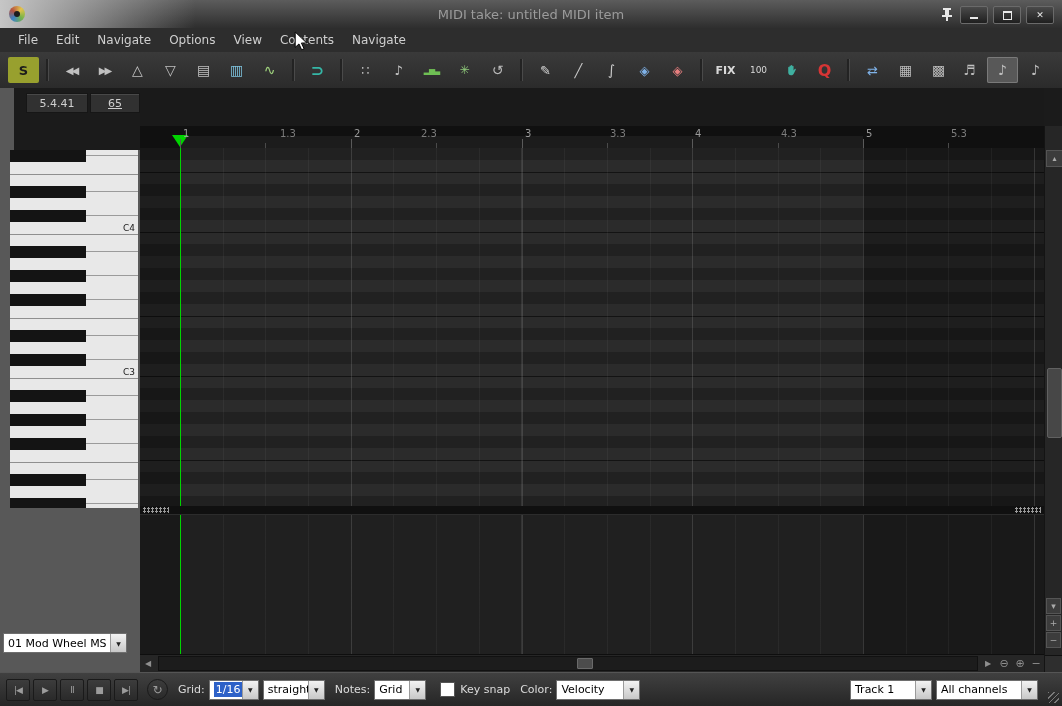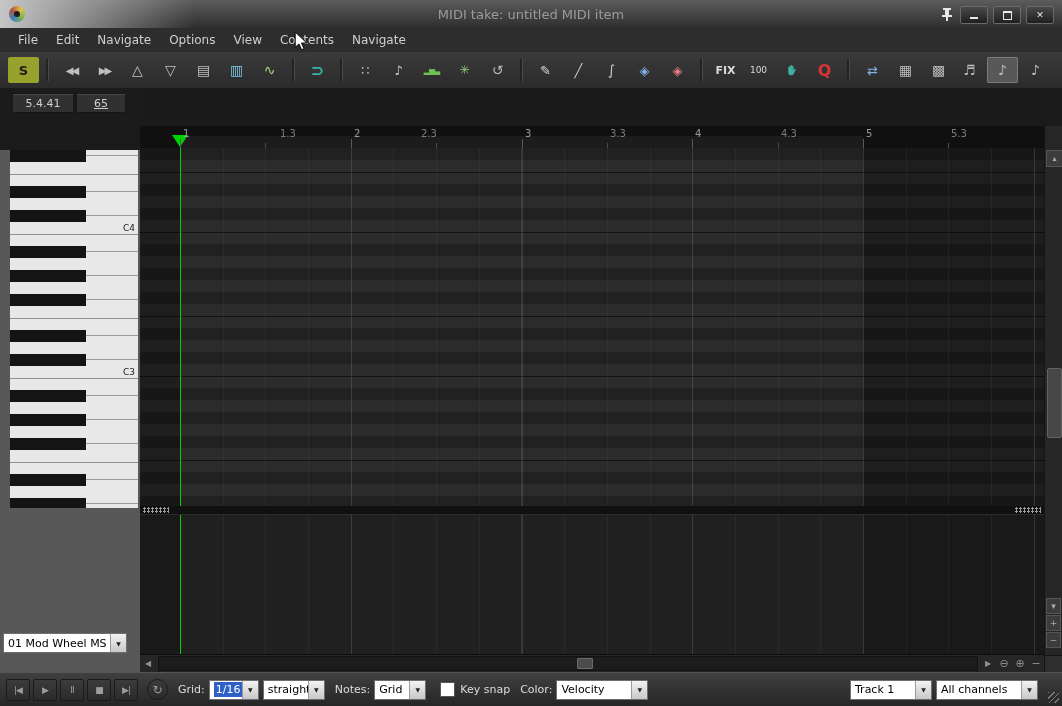--- a/index.html
+++ b/index.html
@@ -32,42 +32,42 @@
            border-bottom:1px solid #1d1d1d;display:flex;align-items:center;padding:0 8px;}
   #tb-left{display:flex;align-items:center;gap:2px;}
   #tb-right{margin-left:auto;display:flex;align-items:center;gap:2px;}
   .tb-btn{min-width:25px;height:26px;display:flex;align-items:center;justify-content:center;color:#c0c0c0;
           font-size:13px;border-radius:2px;padding:0 3px;}
   .tb-btn.pressed{background:#585858;box-shadow:inset 0 0 0 1px #7a7a7a;}
   .tb-sep{width:2px;height:22px;background:#232323;border-right:1px solid #4a4a4a;margin:0 5px;}
   
   #strip-full{position:absolute;left:0;top:88px;right:0;height:38px;background:#1b1b1b;}
   #left-panel{position:absolute;left:0;top:88px;width:140px;height:584px;background:#585858;}
-  #pos-strip{position:absolute;left:0;top:0;width:100%;height:62px;background:#1b1b1b;}
+  #pos-strip{position:absolute;left:14px;top:0;width:100%;height:62px;background:#1b1b1b;}
   .pos-box{position:absolute;top:5px;height:18px;background:#313131;border:1px solid #161616;
            box-shadow:inset 0 1px 0 #484848;color:#cfcfcf;font-size:11px;display:flex;align-items:center;justify-content:center;}
   #pos-box-time{left:12px;width:60px;} #pos-box-val{left:76px;width:48px;text-decoration:underline;}
   #keyboard{position:absolute;left:10px;top:62px;width:128px;height:358px;background:#e8e8e8;overflow:hidden;}
   .key-row{height:12px;position:relative;}
   .key-row.white{background:#e8e8e8;}
   .key-row.black{background:linear-gradient(90deg,#141414 0,#141414 59%,#e8e8e8 59%);}
   .key-row.oct{box-shadow:inset 0 1px 0 #8f8f8f;}
   .kline{position:absolute;left:59%;right:0;top:5px;height:1px;background:#9b9b9b;}
   .key-label{position:absolute;right:3px;top:1px;font-size:9px;color:#222;line-height:10px;}
   #cc-row{position:absolute;left:3px;top:545px;display:flex;align-items:center;gap:18px;}
   .tiny-btn{width:13px;height:13px;background:#d4d0c8;border:1px solid #7c7c7c;color:#000;font-size:9px;
             display:flex;align-items:center;justify-content:center;}
   
   .combo{height:20px;background:#fff;border:1px solid #6e6e6e;display:flex;align-items:center;font-size:11px;
          color:#000;padding-left:4px;position:relative;box-sizing:border-box;}
   .combo .ctext{white-space:nowrap;overflow:hidden;}
   .combo .carrow{margin-left:auto;width:15px;align-self:stretch;background:linear-gradient(#f2f2f2,#c8c8c8);
                  border-left:1px solid #9a9a9a;display:flex;align-items:center;justify-content:center;font-size:6px;color:#222;flex:none;}
   .combo.focus .ctext{background:#2d61c8;color:#fff;padding:1px 2px;}
-  .w50{width:50px;} .w62{width:62px;} .w52{width:52px;} .w88{width:92px;} .w82{width:82px;} .w94{width:102px;} .w124{width:124px;}
+  .w50{width:50px;} .w62{width:62px;} .w52{width:52px;} .w88{width:84px;} .w82{width:82px;} .w94{width:102px;} .w124{width:124px;}
   
   #main{position:absolute;left:140px;top:88px;width:904px;height:584px;background:#1a1a1a;}
   #ruler{position:absolute;top:38px;left:0;right:0;height:22px;background:#101010;border-bottom:1px solid #000;overflow:hidden;}
   .ruler-band{position:absolute;left:40px;width:683px;top:10px;bottom:0;background:rgba(255,255,255,.05);}
   .tick-label{position:absolute;top:2px;font-size:10px;color:#7d7d7d;}
   .tick-label.major{color:#9b9b9b;}
   .tick-line{position:absolute;bottom:0;width:1px;height:5px;background:#4a4a4a;}
   .tick-line.major{height:9px;background:#5a5a5a;}
   .cursor-tri{position:absolute;left:32px;top:9px;width:0;height:0;border-left:8px solid transparent;
               border-right:8px solid transparent;border-top:12px solid #00ce00;}

